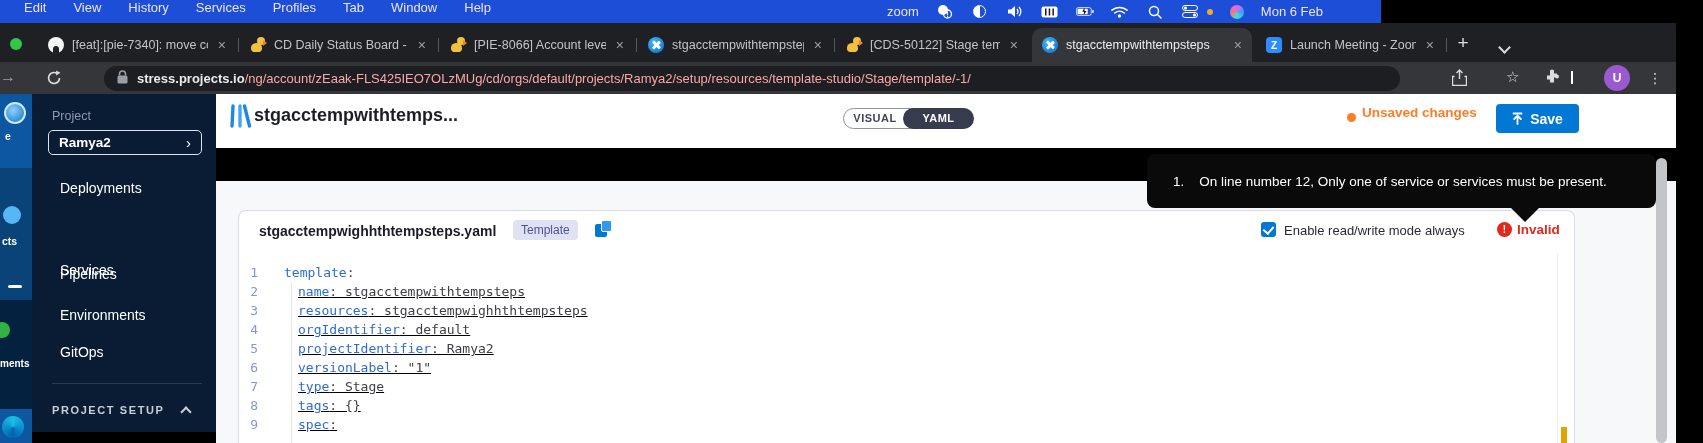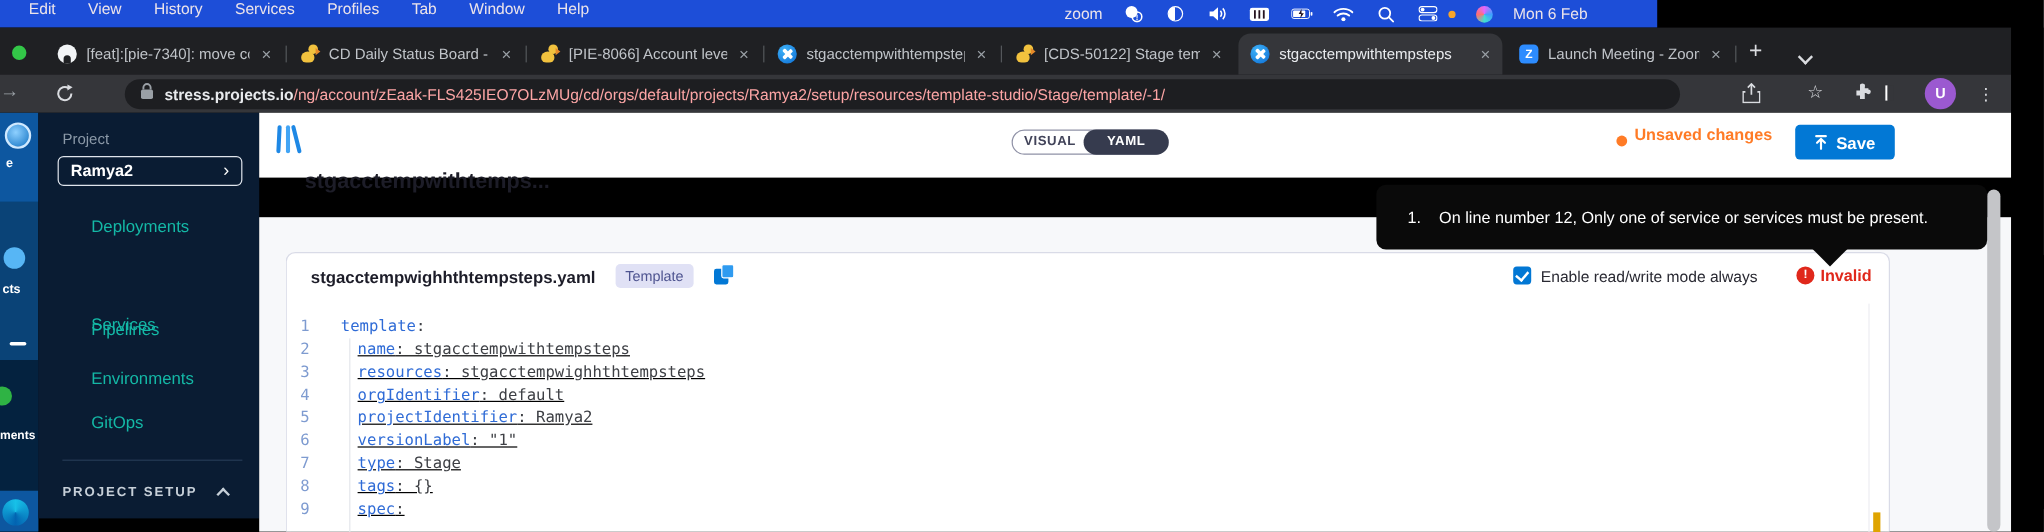--- a/index.html
+++ b/index.html
@@ -73,30 +73,30 @@
   .railcirc { position:absolute; border-radius:50%; }
 
   
   .sidebar { position:absolute; left:32px; top:94px; width:184px; height:338px; background:#0a1c33; color:#e2e7ec; }
   .proj-label { position:absolute; left:20px; top:15px; font-size:12.5px; color:#8b99a8; }
   .proj-box { position:absolute; left:16px; top:36px; width:154px; height:25px; border:1px solid #dfe4ec;
               border-radius:5px; display:flex; align-items:center; justify-content:space-between;
               padding:0 10px; color:#fff; }
   .proj-box .pname { font-size:13.5px; font-weight:bold; }
   .proj-box .chev { font-size:15px; }
-  .side-item { position:absolute; left:44px; font-size:14px; color:#14b8a6; }
+  .side-item { position:absolute; left:28px; font-size:14px; color:#ffffff; }
   .side-div { position:absolute; left:20px; top:289px; width:150px; height:1px; background:#263b55; }
   .side-section { position:absolute; left:20px; top:310px; font-size:11px; font-weight:bold;
                   letter-spacing:1.6px; color:#c6cfd8; }
   .chev-up { position:absolute; left:150px; top:314px; width:8px; height:8px;
              border-left:2px solid #c6cfd8; border-top:2px solid #c6cfd8; transform:rotate(45deg); }
 
   
   .main-header { position:absolute; left:216px; top:94px; width:1460px; height:54px; background:#fff; }
-  .h-title { position:absolute; left:254px; top:105px; font-size:18px; font-weight:bold; color:#1d1d28;margin-top:36px; }
+  .h-title { position:absolute; left:254px; top:105px; font-size:18px; font-weight:bold; color:#1d1d28; }
   .h-logo { position:absolute; left:228px; top:103px; }
   .toggle { position:absolute; left:843px; top:108px; width:130px; height:21px; border:1px solid #8f91a6;
             border-radius:11px; background:#fff; }
   .toggle .vis { position:absolute; left:0; top:0; width:62px; height:19px; line-height:19px; text-align:center;
                  font-size:11px; font-weight:bold; letter-spacing:.5px; color:#42445a; }
   .toggle .yam { position:absolute; left:59px; top:-1px; width:71px; height:21px; line-height:21px; text-align:center;
                  border-radius:11px; background:#363b4e; color:#fff; font-size:11px; font-weight:bold; letter-spacing:.5px; }
   .unsaved-dot { position:absolute; left:1347px; top:113px; width:9px; height:9px; border-radius:50%; background:#ff7b26; }
   .unsaved { position:absolute; left:1362px; top:105px; font-size:13.5px; font-weight:bold; color:#ff7b26; }
   .savebtn { position:absolute; left:1496px; top:104px; width:83px; height:29px; background:#0278d5; border-radius:4px;

